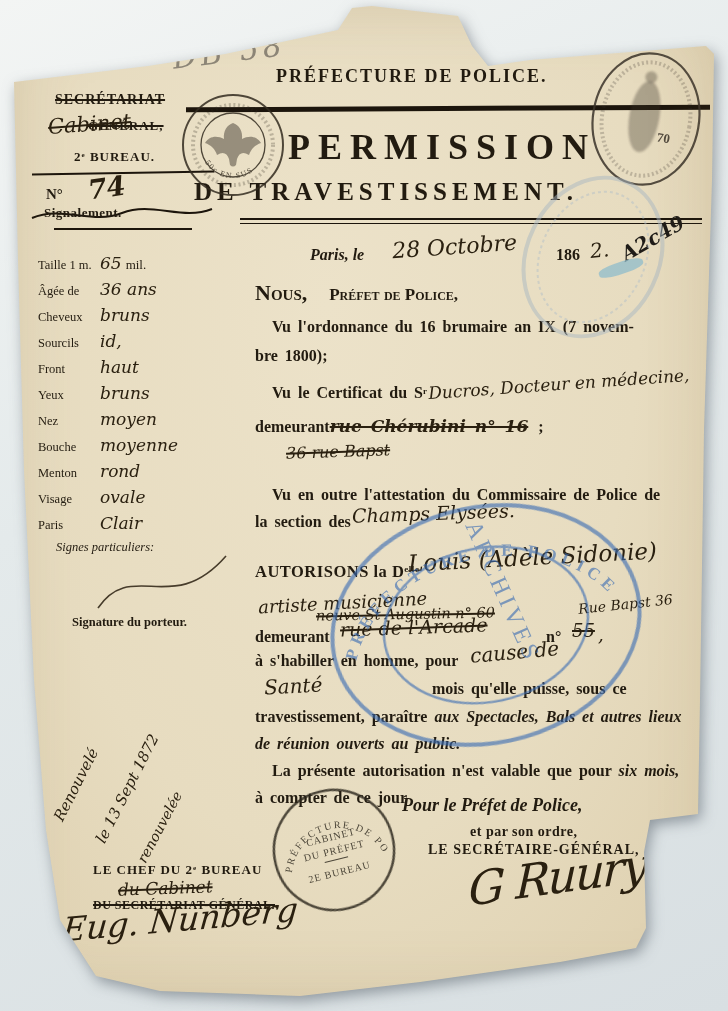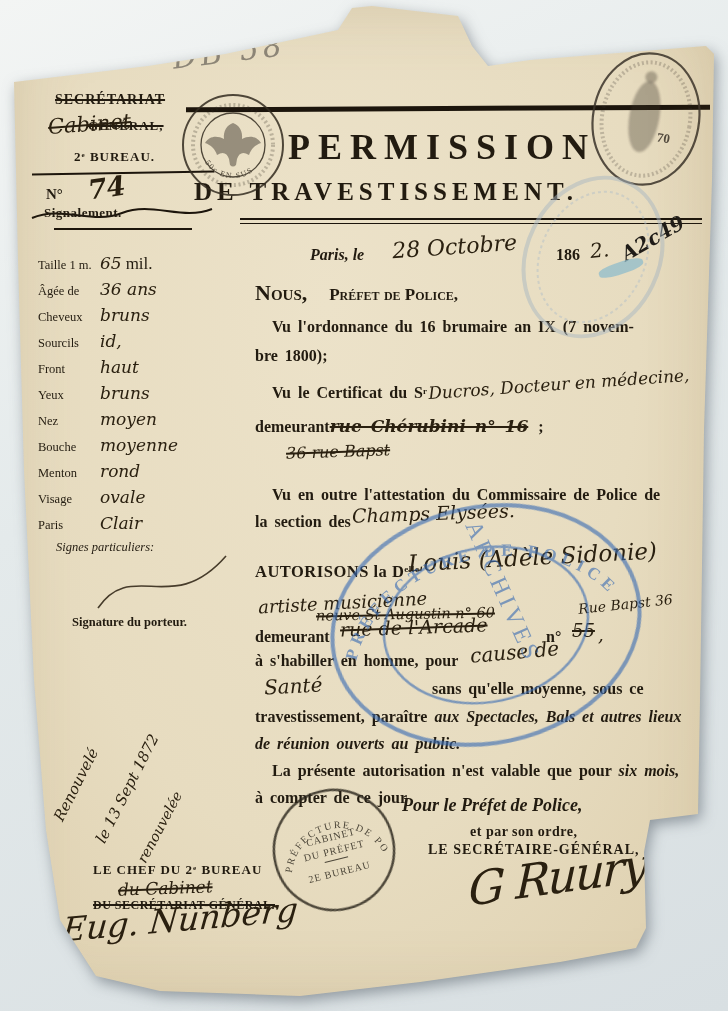--- a/index.html
+++ b/index.html
@@ -14,21 +14,21 @@
   .print{font-family:"Liberation Serif","DejaVu Serif",serif;color:#221b10;white-space:nowrap}
   .hw{font-family:"DejaVu Serif",serif;font-style:italic;color:#2a2010;white-space:nowrap}
   .b{font-weight:700}
   .i{font-style:italic}
   .sc{font-variant:small-caps}
   .struck{text-decoration:line-through;text-decoration-thickness:1.6px}
   .sup{font-size:.55em;vertical-align:.5em}
   .rule{background:#1c150c}
   .tlabel{display:inline-block;width:62px;font-size:12.5px}
   .tvalue{font-size:17px}
-  .tsuffix{font-size:17px;margin-left:4px}
+  .tsuffix{font-size:13px;margin-left:4px}
   .body16{font-size:16px;font-weight:700;word-spacing:3px}
 </style>
 </head>
 <body>
 
 <div class="scene">
   <div class="paper-wrap">
     <div class="paper">
 
       <div class="abs hw" style="left:172px;top:34px;font-size:30px;letter-spacing:4px;color:#8d8678;transform:rotate(-7deg)">DB 58</div>
@@ -61,20 +61,21 @@
       <div class="abs print i" style="left:56px;top:540px;font-size:12.5px">Signes particuliers:</div>
       <svg class="abs" style="left:92px;top:548px;width:140px;height:70px" viewBox="0 0 140 70">
         <path d="M6 60 C40 10 80 70 134 8" fill="none" stroke="#2a2010" stroke-width="1.6" opacity=".85"></path>
       </svg>
       <div class="abs print b" style="left:72px;top:615px;font-size:12.5px">Signature du porteur.</div>
 
       <div class="abs hw" style="left:50px;top:816px;font-size:15px;transform:rotate(-63deg);transform-origin:0 0">Renouvelé</div>
       <div class="abs hw" style="left:92px;top:838px;font-size:15px;transform:rotate(-63deg);transform-origin:0 0">le 13 Sept 1872</div>
       <div class="abs hw" style="left:134px;top:858px;font-size:14px;transform:rotate(-62deg);transform-origin:0 0">renouvelée</div>
 
+      <div class="abs print b" style="left:276px;top:66px;font-size:18px;letter-spacing:2px">PRÉFECTURE DE POLICE.</div>
       <div class="abs rule" style="left:186px;top:106px;width:524px;height:5px;transform:rotate(-.3deg)"></div>
       <div class="abs print b" style="left:288px;top:126px;font-size:36px;letter-spacing:8px">PERMISSION</div>
       <div class="abs print b" style="left:194px;top:178px;font-size:25px;letter-spacing:5px">DE TRAVESTISSEMENT.</div>
       <div class="abs rule" style="left:240px;top:218px;width:462px;height:2px"></div>
       <div class="abs rule" style="left:240px;top:223px;width:462px;height:1px"></div>
 
       <div class="abs print b i" style="left:310px;top:246px;font-size:16px">Paris, le</div>
       <div class="abs hw" style="left:392px;top:234px;font-size:22px;transform:rotate(-4deg)">28 Octobre</div>
       <div class="abs print b" style="left:556px;top:246px;font-size:16px">186</div>
       <div class="abs hw" style="left:590px;top:238px;font-size:20px;transform:rotate(-6deg)">2.</div>
@@ -104,21 +105,21 @@
       <div class="abs hw" style="left:578px;top:596px;font-size:14px;transform:rotate(-6deg)">Rue Bapst 36</div>
       <div class="abs print body16" style="left:255px;top:628px">demeurant</div>
       <div class="abs hw struck" style="left:340px;top:616px;font-size:19px;transform:rotate(-2deg)">rue de l'Arcade</div>
       <div class="abs print body16" style="left:546px;top:628px">n°</div>
       <div class="abs hw struck" style="left:572px;top:620px;font-size:18px">55</div>
       <div class="abs hw" style="left:598px;top:624px;font-size:18px">,</div>
 
       <div class="abs print body16" style="left:255px;top:652px">à s'habiller en homme, pour</div>
       <div class="abs hw" style="left:470px;top:640px;font-size:20px;transform:rotate(-5deg)">cause de</div>
       <div class="abs hw" style="left:264px;top:674px;font-size:20px;transform:rotate(-3deg)">Santé</div>
-      <div class="abs print body16" style="left:432px;top:680px">sans qu'elle moyenne, sous ce</div>
+      <div class="abs print body16" style="left:432px;top:680px">mois qu'elle puisse, sous ce</div>
       <div class="abs print body16" style="left:255px;top:708px"><span>travestissement, paraître</span> <span class="i">aux Spectacles, Bals et autres lieux</span></div>
       <div class="abs print body16 i" style="left:255px;top:735px">de réunion ouverts au public.</div>
       <div class="abs print body16" style="left:272px;top:762px"><span>La présente autorisation n'est valable que pour</span> <span class="i">six mois,</span></div>
       <div class="abs print body16" style="left:255px;top:789px">à compter de ce jour</div>
 
       <div class="abs print b i" style="left:402px;top:795px;font-size:18px">Pour le Préfet de Police,</div>
       <div class="abs print b" style="left:470px;top:824px;font-size:14px;letter-spacing:.5px">et par son ordre,</div>
       <div class="abs print b" style="left:428px;top:842px;font-size:14px;letter-spacing:1px">LE SECRÉTAIRE-GÉNÉRAL,</div>
       <div class="abs hw" style="left:468px;top:850px;font-size:46px;letter-spacing:-2px;transform:rotate(-8deg) skewX(-10deg)">G Ruury</div>
 

